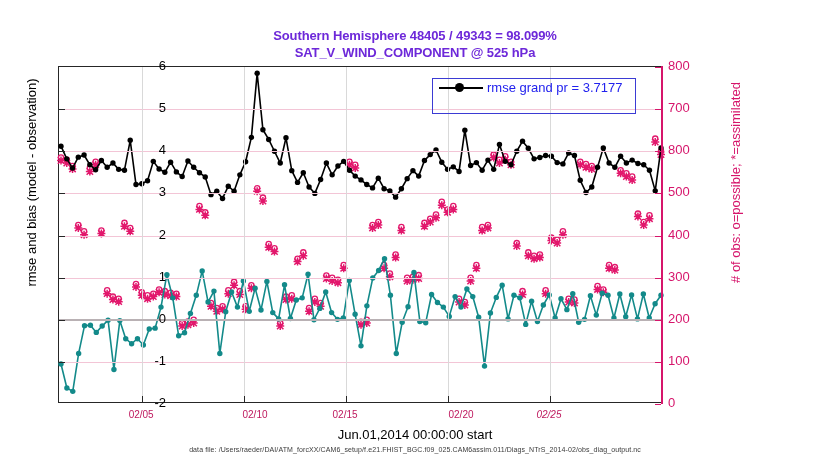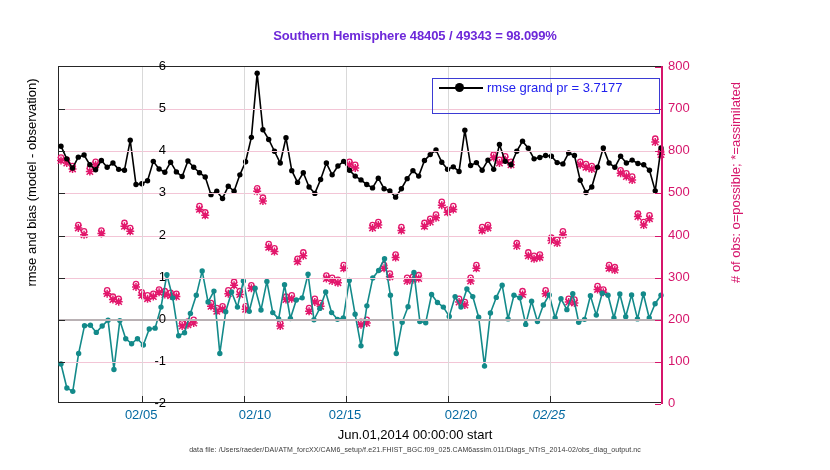--- a/index.html
+++ b/index.html
@@ -37,21 +37,21 @@
   }
   .ytick-right{
     position:absolute;left:668px;font-size:13px;color:#d6156b;
     text-align:left;width:46px;line-height:13px;
   }
   .tickmark-l{position:absolute;left:0;width:6px;height:1px;background:#262626;}
   .tickmark-r{position:absolute;right:0;width:6px;height:1px;background:#d6156b;}
   .tickmark-x{position:absolute;bottom:0;width:1px;height:6px;background:#262626;}
 
   .xtick{
-    position:absolute;top:408px;font-size:13px;color:#0369a1;
+    position:absolute;top:408px;font-size:10px;color:#be185d;
     text-align:center;width:70px;line-height:14px;
   }
   .xaxis-label{
     position:absolute;left:0;top:427px;width:830px;text-align:center;
     font-size:13px;color:#000;
   }
   .ylabel-left{
     position:absolute;left:-119px;top:175px;width:300px;text-align:center;
     font-size:13px;color:#000;
     transform:rotate(-90deg);transform-origin:center center;white-space:nowrap;
@@ -62,21 +62,21 @@
     transform:rotate(-90deg);transform-origin:center center;white-space:nowrap;
   }
 
   
   .right-spine{
     position:absolute;left:661px;top:66px;width:2px;height:338px;background:#d6156b;
   }
 
   
   .legend{
-    position:absolute;left:432px;top:78px;width:228px;height:36px;
+    position:absolute;left:432px;top:78px;width:204px;height:36px;
     background:rgba(255,255,255,0.0);border:1px solid #3b3bd4;
     box-sizing:border-box;
   }
   .legend-row{position:absolute;left:0;width:228px;height:18px;}
   .legend-sample{position:absolute;left:6px;top:8px;width:44px;height:2px;}
   .legend-dot{
     position:absolute;left:22px;top:4px;width:9px;height:9px;border-radius:50%;
   }
   .legend-text{
     position:absolute;left:54px;top:0px;font-size:13px;color:#2222ee;
@@ -92,20 +92,21 @@
   
   .data-svg{position:absolute;left:0;top:0;width:604px;height:337px;overflow:visible;}
 </style>
 </head>
 <body>
 
 <div id="root">
 
   <div class="title-block">
     <div class="title-line">Southern Hemisphere 48405 / 49343 = 98.099%</div>
+    <div class="title-line">SAT_V_WIND_COMPONENT @ 525 hPa</div>
   </div>
 
   <div class="plot-frame" id="plotFrame">
     <svg class="data-svg" id="dataSvg" viewBox="0 0 604 337" preserveAspectRatio="none">
         <g>
           <circle cx="2" cy="90.56875000000002" r="2.6" fill="none" stroke="#e2176c" stroke-width="1.3"></circle>
           <circle cx="7.769230769230769" cy="92.67500000000001" r="2.6" fill="none" stroke="#e2176c" stroke-width="1.3"></circle>
           <circle cx="13.538461538461538" cy="98.99374999999998" r="2.6" fill="none" stroke="#e2176c" stroke-width="1.3"></circle>
           <circle cx="19.30769230769231" cy="157.96875" r="2.6" fill="none" stroke="#e2176c" stroke-width="1.3"></circle>
           <circle cx="25.076923076923077" cy="164.28750000000002" r="2.6" fill="none" stroke="#e2176c" stroke-width="1.3"></circle>

